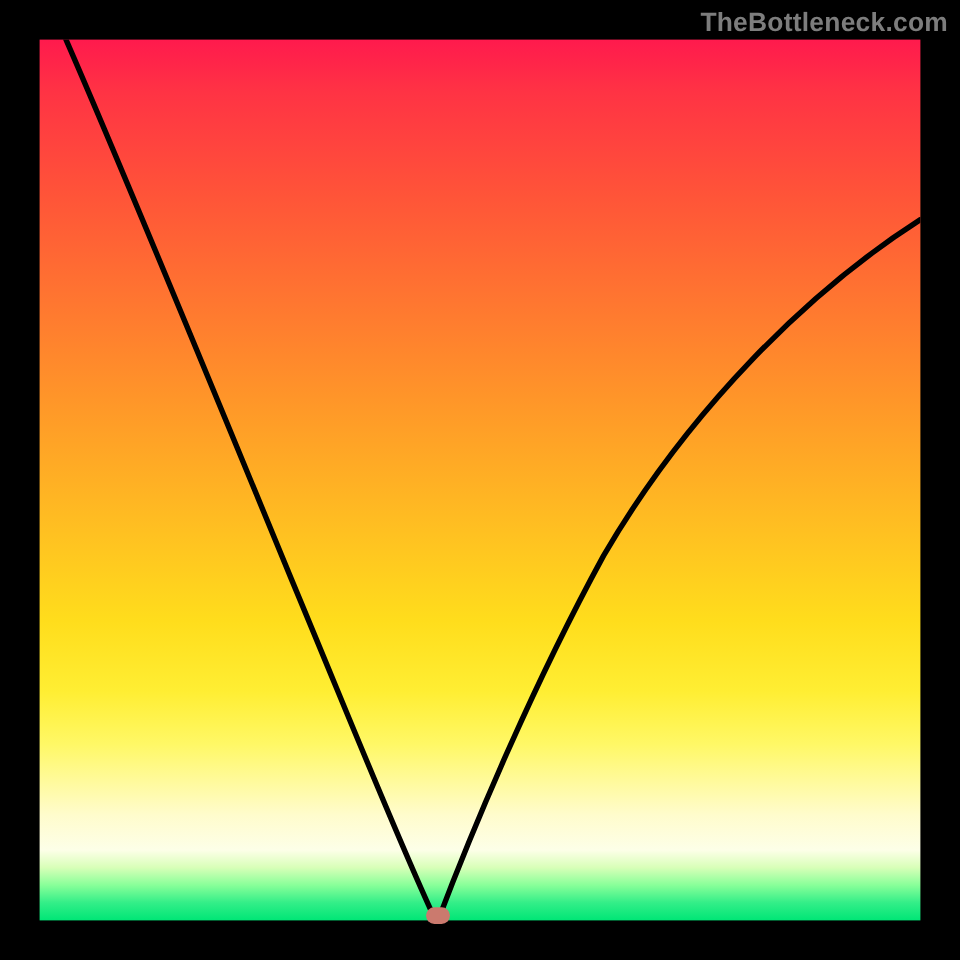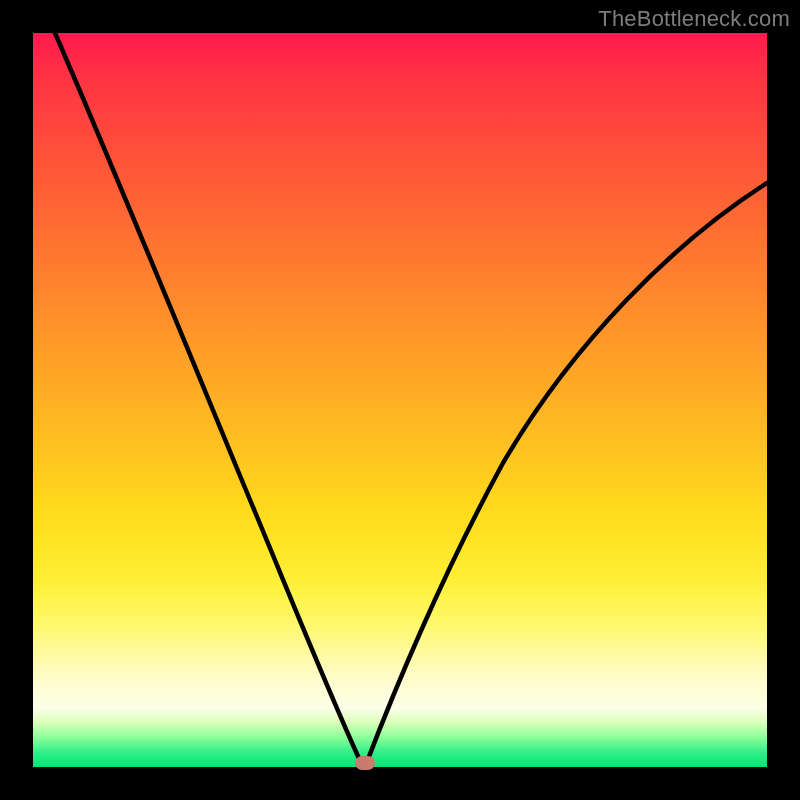--- a/index.html
+++ b/index.html
@@ -40,21 +40,21 @@
       #d8ffb8 94%,
       #88ff99 96%,
       #33ee88 98%,
       #00e676 100%);
   }
   .watermark {
     position: absolute;
     top: 6px;
     right: 10px;
     font-size: 22px;
-    font-weight: 400;
+    font-weight: 700;
     color: #7d7d7d;
     letter-spacing: 0.2px;
   }
   svg.curve {
     position: absolute;
     left: 0;
     top: 0;
   }
   .dot {
     position: absolute;

